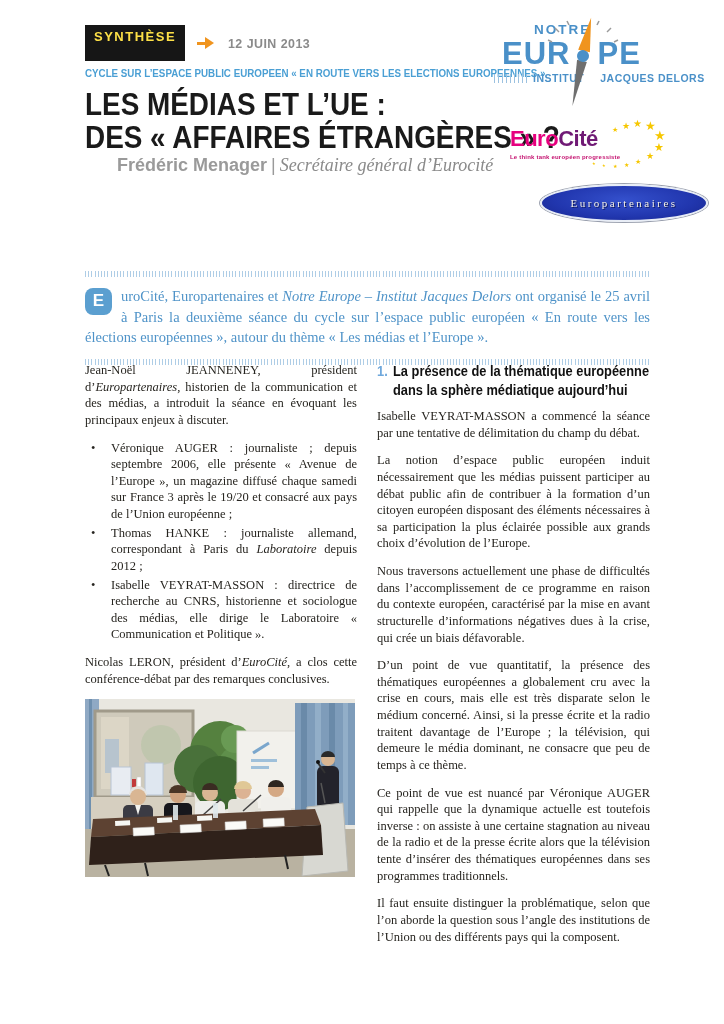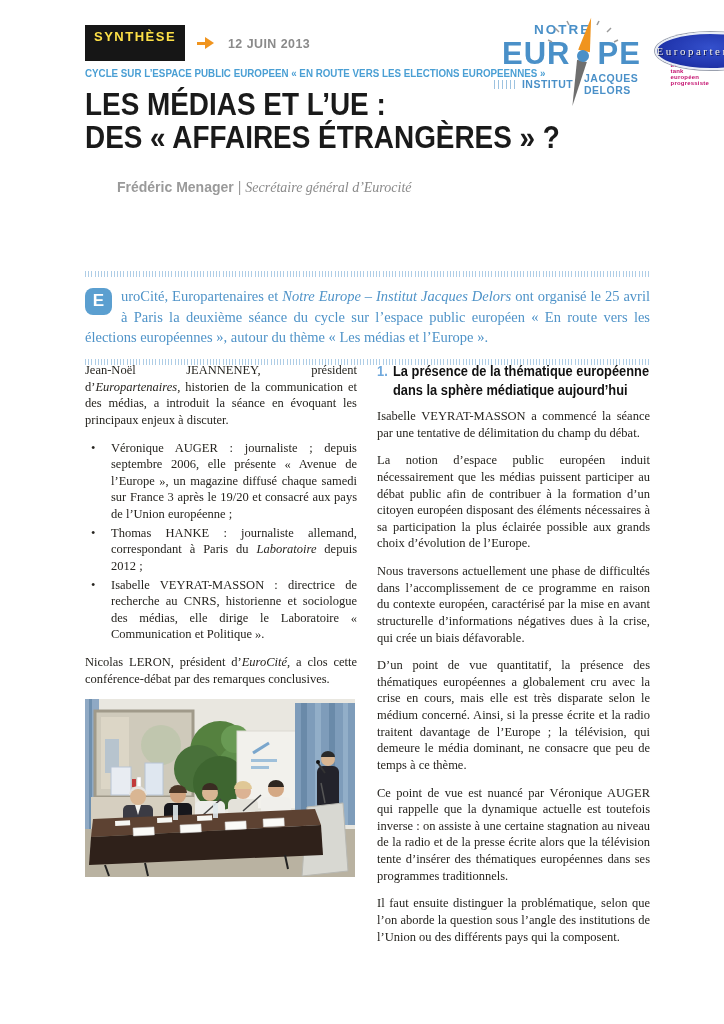--- a/index.html
+++ b/index.html
@@ -11,39 +11,39 @@
   .badge{background:#161616;color:#fde047;font-weight:bold;font-size:13px;letter-spacing:1.5px;
          padding:5px 9px 18px 9px;line-height:1;}
   .arrow-icon{display:flex;align-items:center;margin:0 8px 0 12px;}
   .arrow-tail{width:9px;height:3px;background:#f0941e;}
   .arrow-head{width:0;height:0;border:6px solid transparent;border-left:9px solid #f0941e;margin-left:-1px;}
   .date{color:#8a8a8a;font-weight:bold;font-size:13.5px;letter-spacing:.5px;transform:scaleX(.92);transform-origin:0 50%;white-space:nowrap;}
   .kicker{margin-top:11px;color:#4a9fd4;font-weight:bold;font-size:11.5px;white-space:nowrap;
           transform:scaleX(.85);transform-origin:0 0;}
   .doc-title{margin-top:9px;color:#1a1a1a;font-weight:bold;font-size:31px;line-height:1.08;}
   .doc-title .tl{white-space:nowrap;transform:scaleX(.9);transform-origin:0 0;}
-  .byline{margin-top:24px;font-size:14px;color:#9a9a9a;padding-left:32px;}
+  .byline{margin-top:0;font-size:18px;color:#9a9a9a;padding-left:32px;}
   .byline .author{font-weight:bold;color:#9a9a9a;}
   .byline .sep{margin:0 4px;color:#9a9a9a;}
   .byline .role{font-family:"Liberation Serif",serif;font-style:italic;color:#8a8a8a;}
   
-  .logo-stack{position:absolute;top:22px;right:16px;width:214px;display:flex;flex-direction:row;align-items:flex-start;}
+  .logo-stack{position:absolute;top:22px;right:16px;width:214px;display:flex;flex-direction:column;align-items:flex-end;}
   .ne-logo{position:relative;width:214px;height:92px;color:#4a90c8;}
   .ne-notre{margin-left:40px;font-size:13.5px;font-weight:bold;letter-spacing:2px;line-height:16px;}
   .ne-europe{display:flex;align-items:center;padding-left:8px;font-size:31px;font-weight:bold;letter-spacing:1px;line-height:32px;}
   .ne-gap{display:inline-block;width:27px;}
   .ne-row3{display:flex;align-items:center;margin-top:2px;font-size:10.5px;font-weight:bold;letter-spacing:.5px;line-height:12px;}
   .ne-hatch{display:inline-block;width:34px;height:9px;margin-right:5px;
             background:repeating-linear-gradient(to right,#9cc2e0 0,#9cc2e0 1.5px,transparent 1.5px,transparent 4px);}
   .ne-gap2{display:inline-block;width:16px;}
   .ne-needle{position:absolute;left:44px;top:-7px;}
   .ec-logo{position:relative;width:214px;height:56px;margin-top:4px;}
   .ec-text{position:absolute;left:16px;top:8px;font-size:22px;font-weight:bold;letter-spacing:-.5px;}
   .ec-euro{color:#e6007e;}
-  .ec-cite{color:#c2410c;}
+  .ec-cite{color:#701a75;}
   .ec-tagline{position:absolute;left:16px;top:36px;font-size:6px;font-weight:bold;color:#c4116f;letter-spacing:.2px;}
   .ec-star{position:absolute;color:#f6c700;line-height:1;}
   .ep-logo{position:relative;margin-top:10px;width:164px;height:34px;border-radius:50%;
            background:radial-gradient(ellipse at 50% 40%, #3450cc 0%, #2136ae 60%, #16248c 100%);
            border:2px solid #e8edf6;box-shadow:0 0 0 1px #9aa0ae;
            display:flex;align-items:center;justify-content:center;}
   .ep-text{font-family:"Liberation Serif",serif;font-size:11px;color:#f3efe2;letter-spacing:2.5px;
            text-shadow:1px 1px 0 #101c60;white-space:nowrap;}
   
   .intro{position:absolute;left:85px;top:271px;width:565px;}

